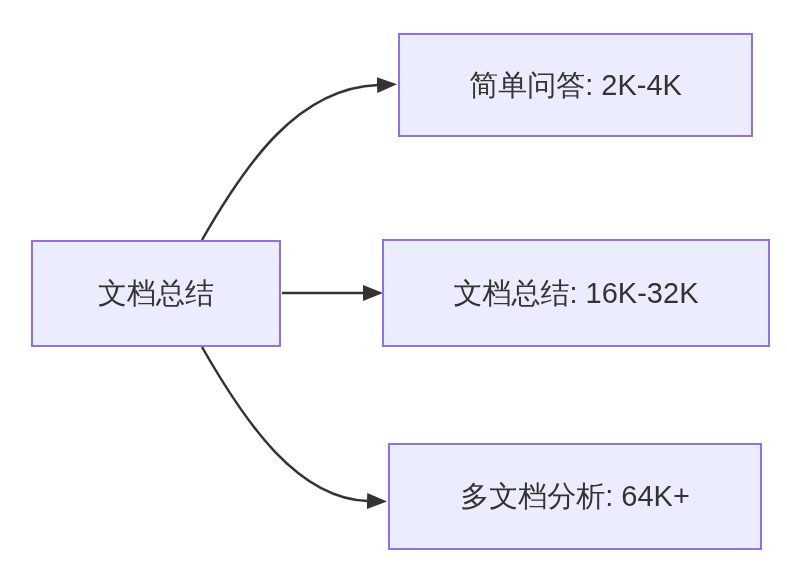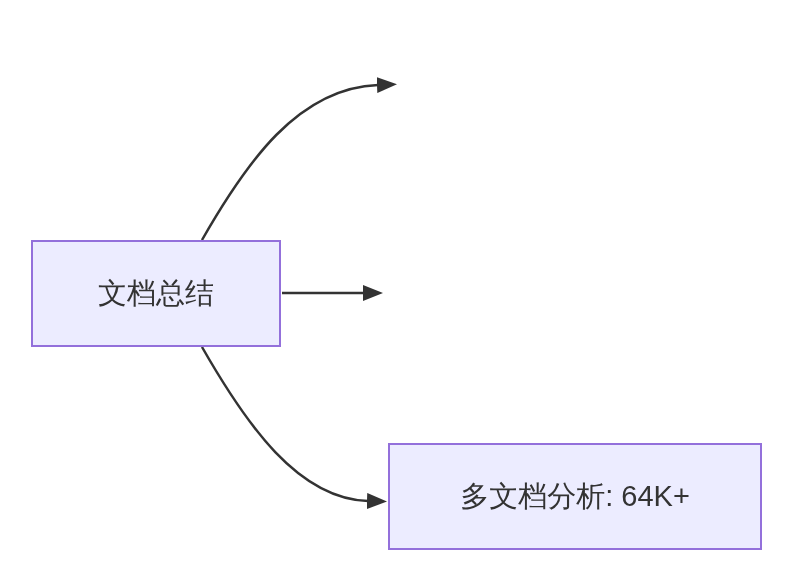--- a/index.html
+++ b/index.html
@@ -62,19 +62,25 @@
     </defs>
     <path class="edge-path" d="M202,240 C246,163 298,88 378,85" marker-end="url(#arrowhead)"></path>
     <path class="edge-path" d="M282,293 L364,293" marker-end="url(#arrowhead)"></path>
     <path class="edge-path" d="M202,347 C246,424 298,499 368,501" marker-end="url(#arrowhead)"></path>
   </svg>
 
   <div class="node node-source">
     <span class="node-label">文档总结</span>
   </div>
 
+  <div class="node node-task1">
+    <span class="node-label">简单问答: 2K-4K</span>
+  </div>
 
+  <div class="node node-task2">
+    <span class="node-label">文档总结: 16K-32K</span>
+  </div>
 
   <div class="node node-task3">
     <span class="node-label">多文档分析: 64K+</span>
   </div>
 
 </div>
 
 </body></html>

